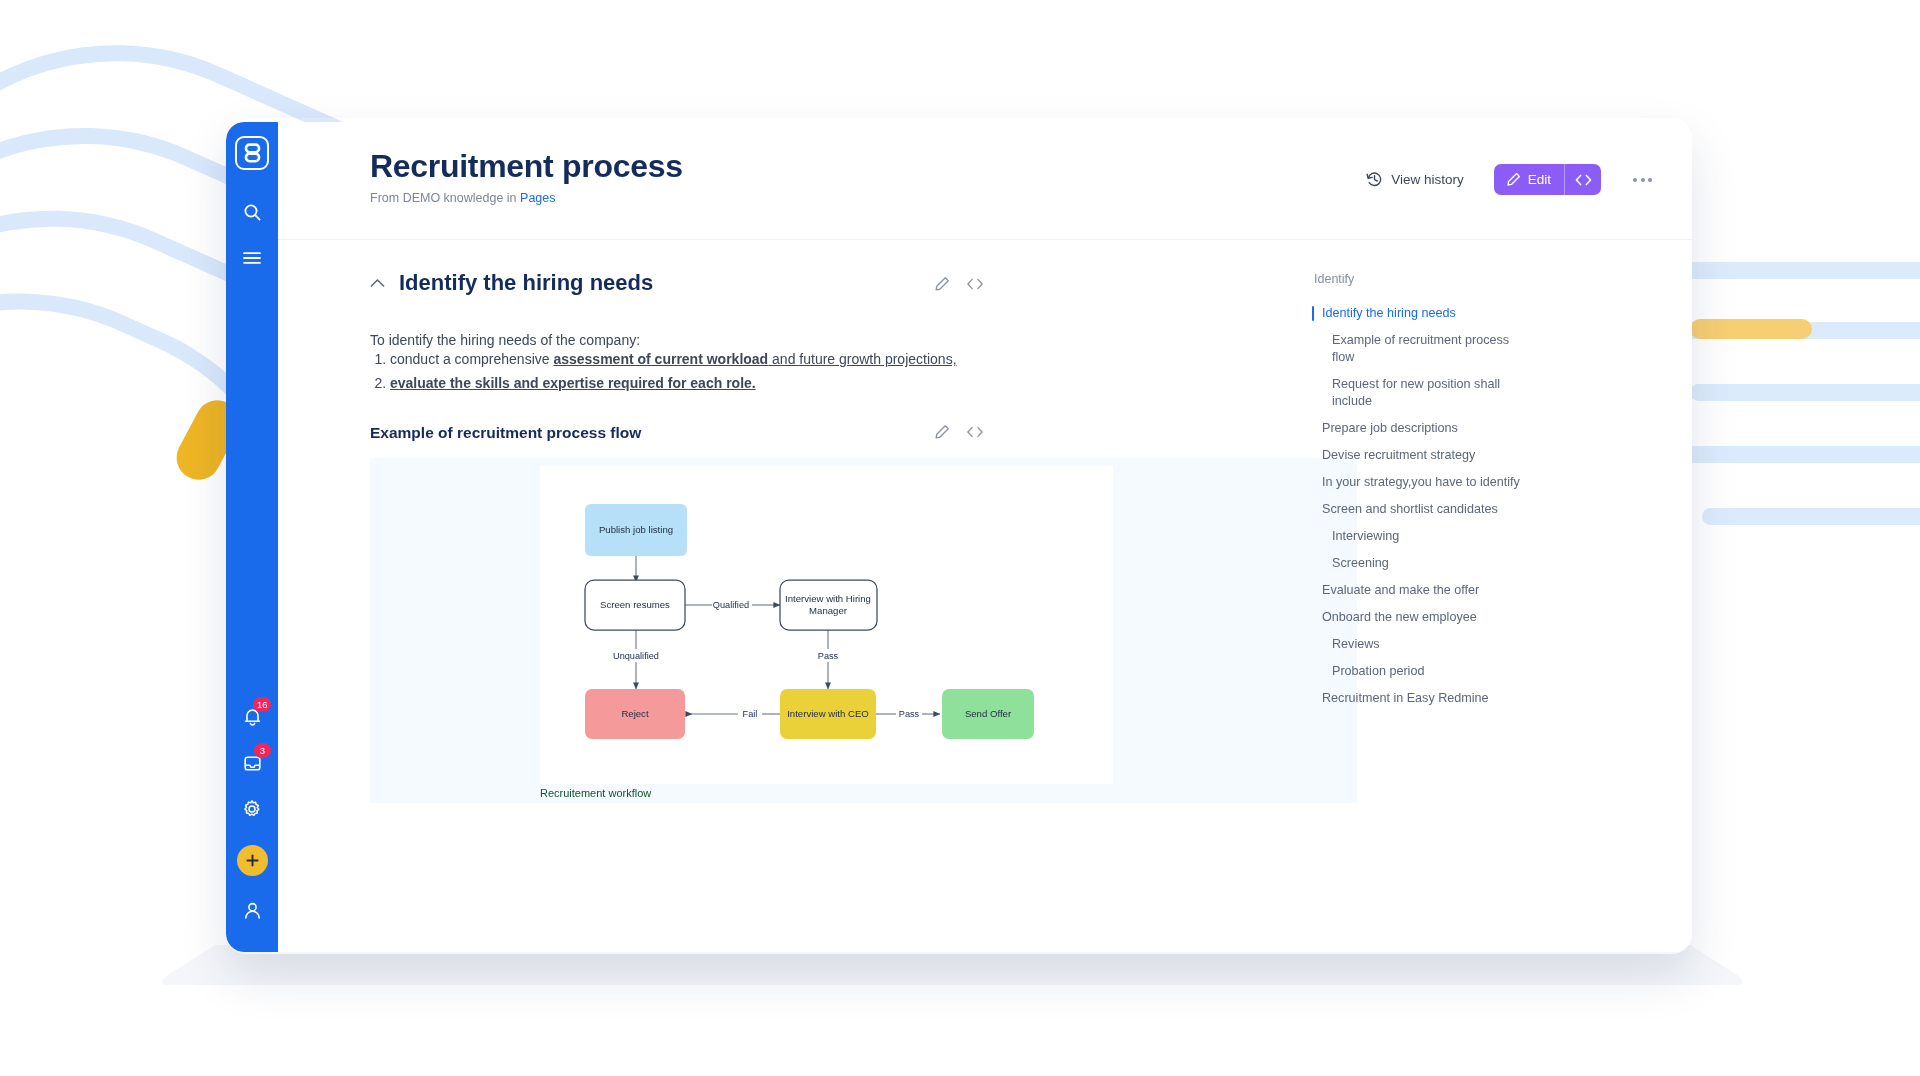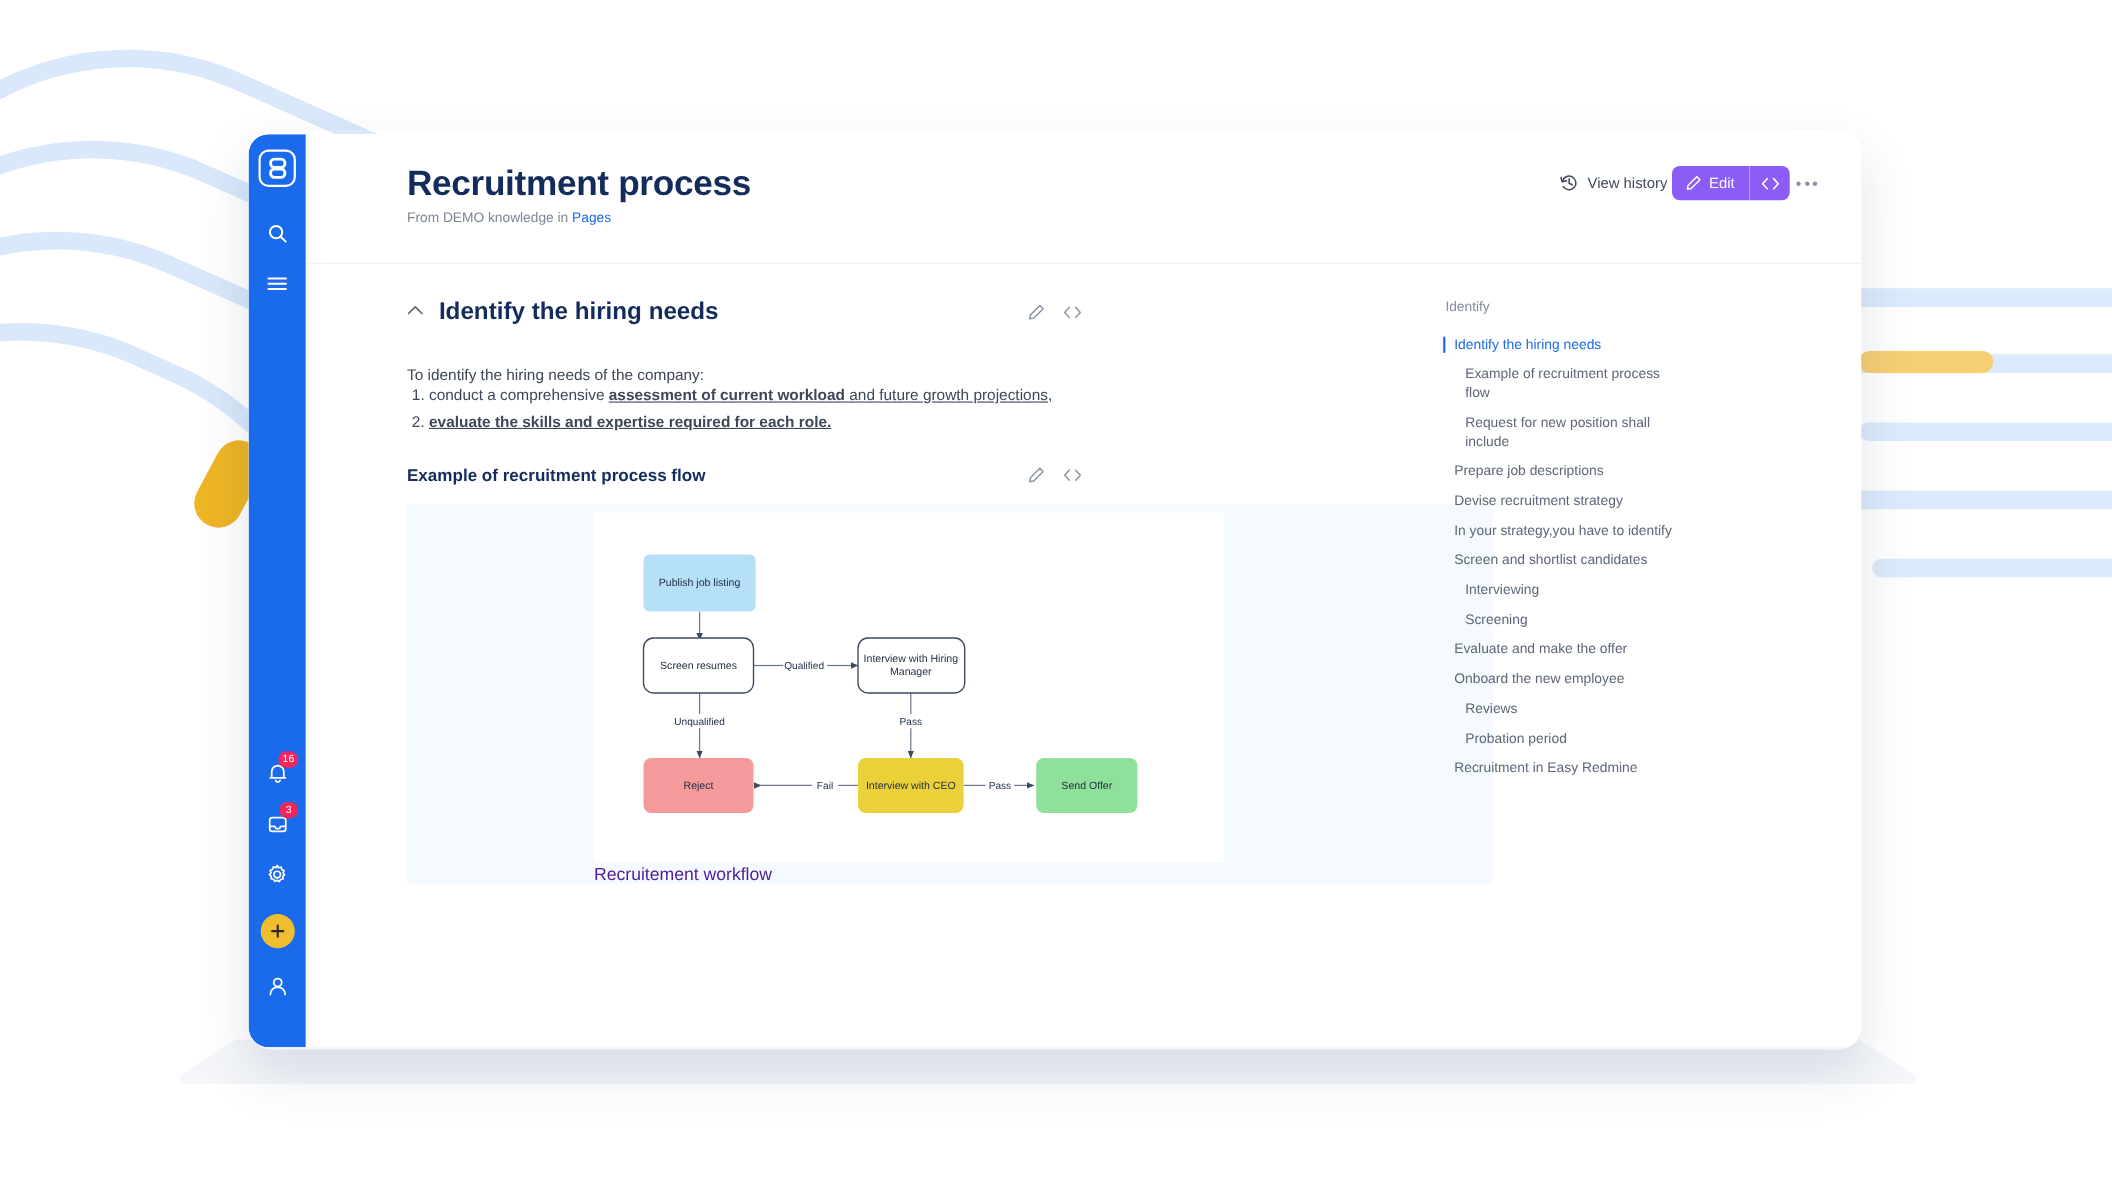--- a/index.html
+++ b/index.html
@@ -75,21 +75,21 @@
     overflow:hidden;
     display:flex;
   }
 
   
   .rail {
     width:52px; height:100%;
     background:#1a6aec;
     border-radius:18px 0 0 18px;
     display:flex; flex-direction:column; align-items:center;
-    padding-top:14px; padding-bottom:30px;
+    padding-top:14px; padding-bottom:16px;
     flex-shrink:0;
     position:relative;
   }
   .logo {
     width:34px; height:34px;
     border:2.5px solid #fff;
     border-radius:9px;
     display:flex; align-items:center; justify-content:center;
     margin-bottom:22px;
   }
@@ -137,22 +137,22 @@
     letter-spacing:-0.3px;
     line-height:36px;
   }
   .subtitle {
     margin-top:7px;
     font-size:12.5px; color:#7c8698;
   }
   .subtitle a { color:#1a6aec; text-decoration:none; }
 
   .hdr-actions {
-    position:absolute; right:38px; top:3px;
-    display:flex; align-items:center; gap:4px;
+    position:absolute; right:38px; top:16px;
+    display:flex; align-items:center; gap:30px;
   }
   .view-history {
     display:flex; align-items:center; gap:8px;
     font-size:13.5px; color:#3d4757; cursor:pointer;
   }
   .btn-group {
     display:flex; align-items:stretch;
     background:#8b5cf6; border-radius:7px; overflow:hidden;
     height:31px; cursor:pointer;
   }
@@ -216,21 +216,21 @@
     background:#f4faff;
     position:relative;
   }
   .diagram-inner {
     position:absolute; left:170px; top:8px;
     width:573px; height:318px;
     background:#ffffff;
   }
   .caption {
     position:absolute; left:170px; top:329px;
-    font-size:16px; color:#4c1d95;text-align:right;
+    font-size:11px; color:#14532d;text-align:right;
   }
   .diagram-inner svg { display:block; }
 
   .node-label {
     font-family:"Liberation Sans", sans-serif;
     font-size:9.6px;
     fill:#1e2a40;
   }
   .edge-label {
     font-family:"Liberation Sans", sans-serif;

